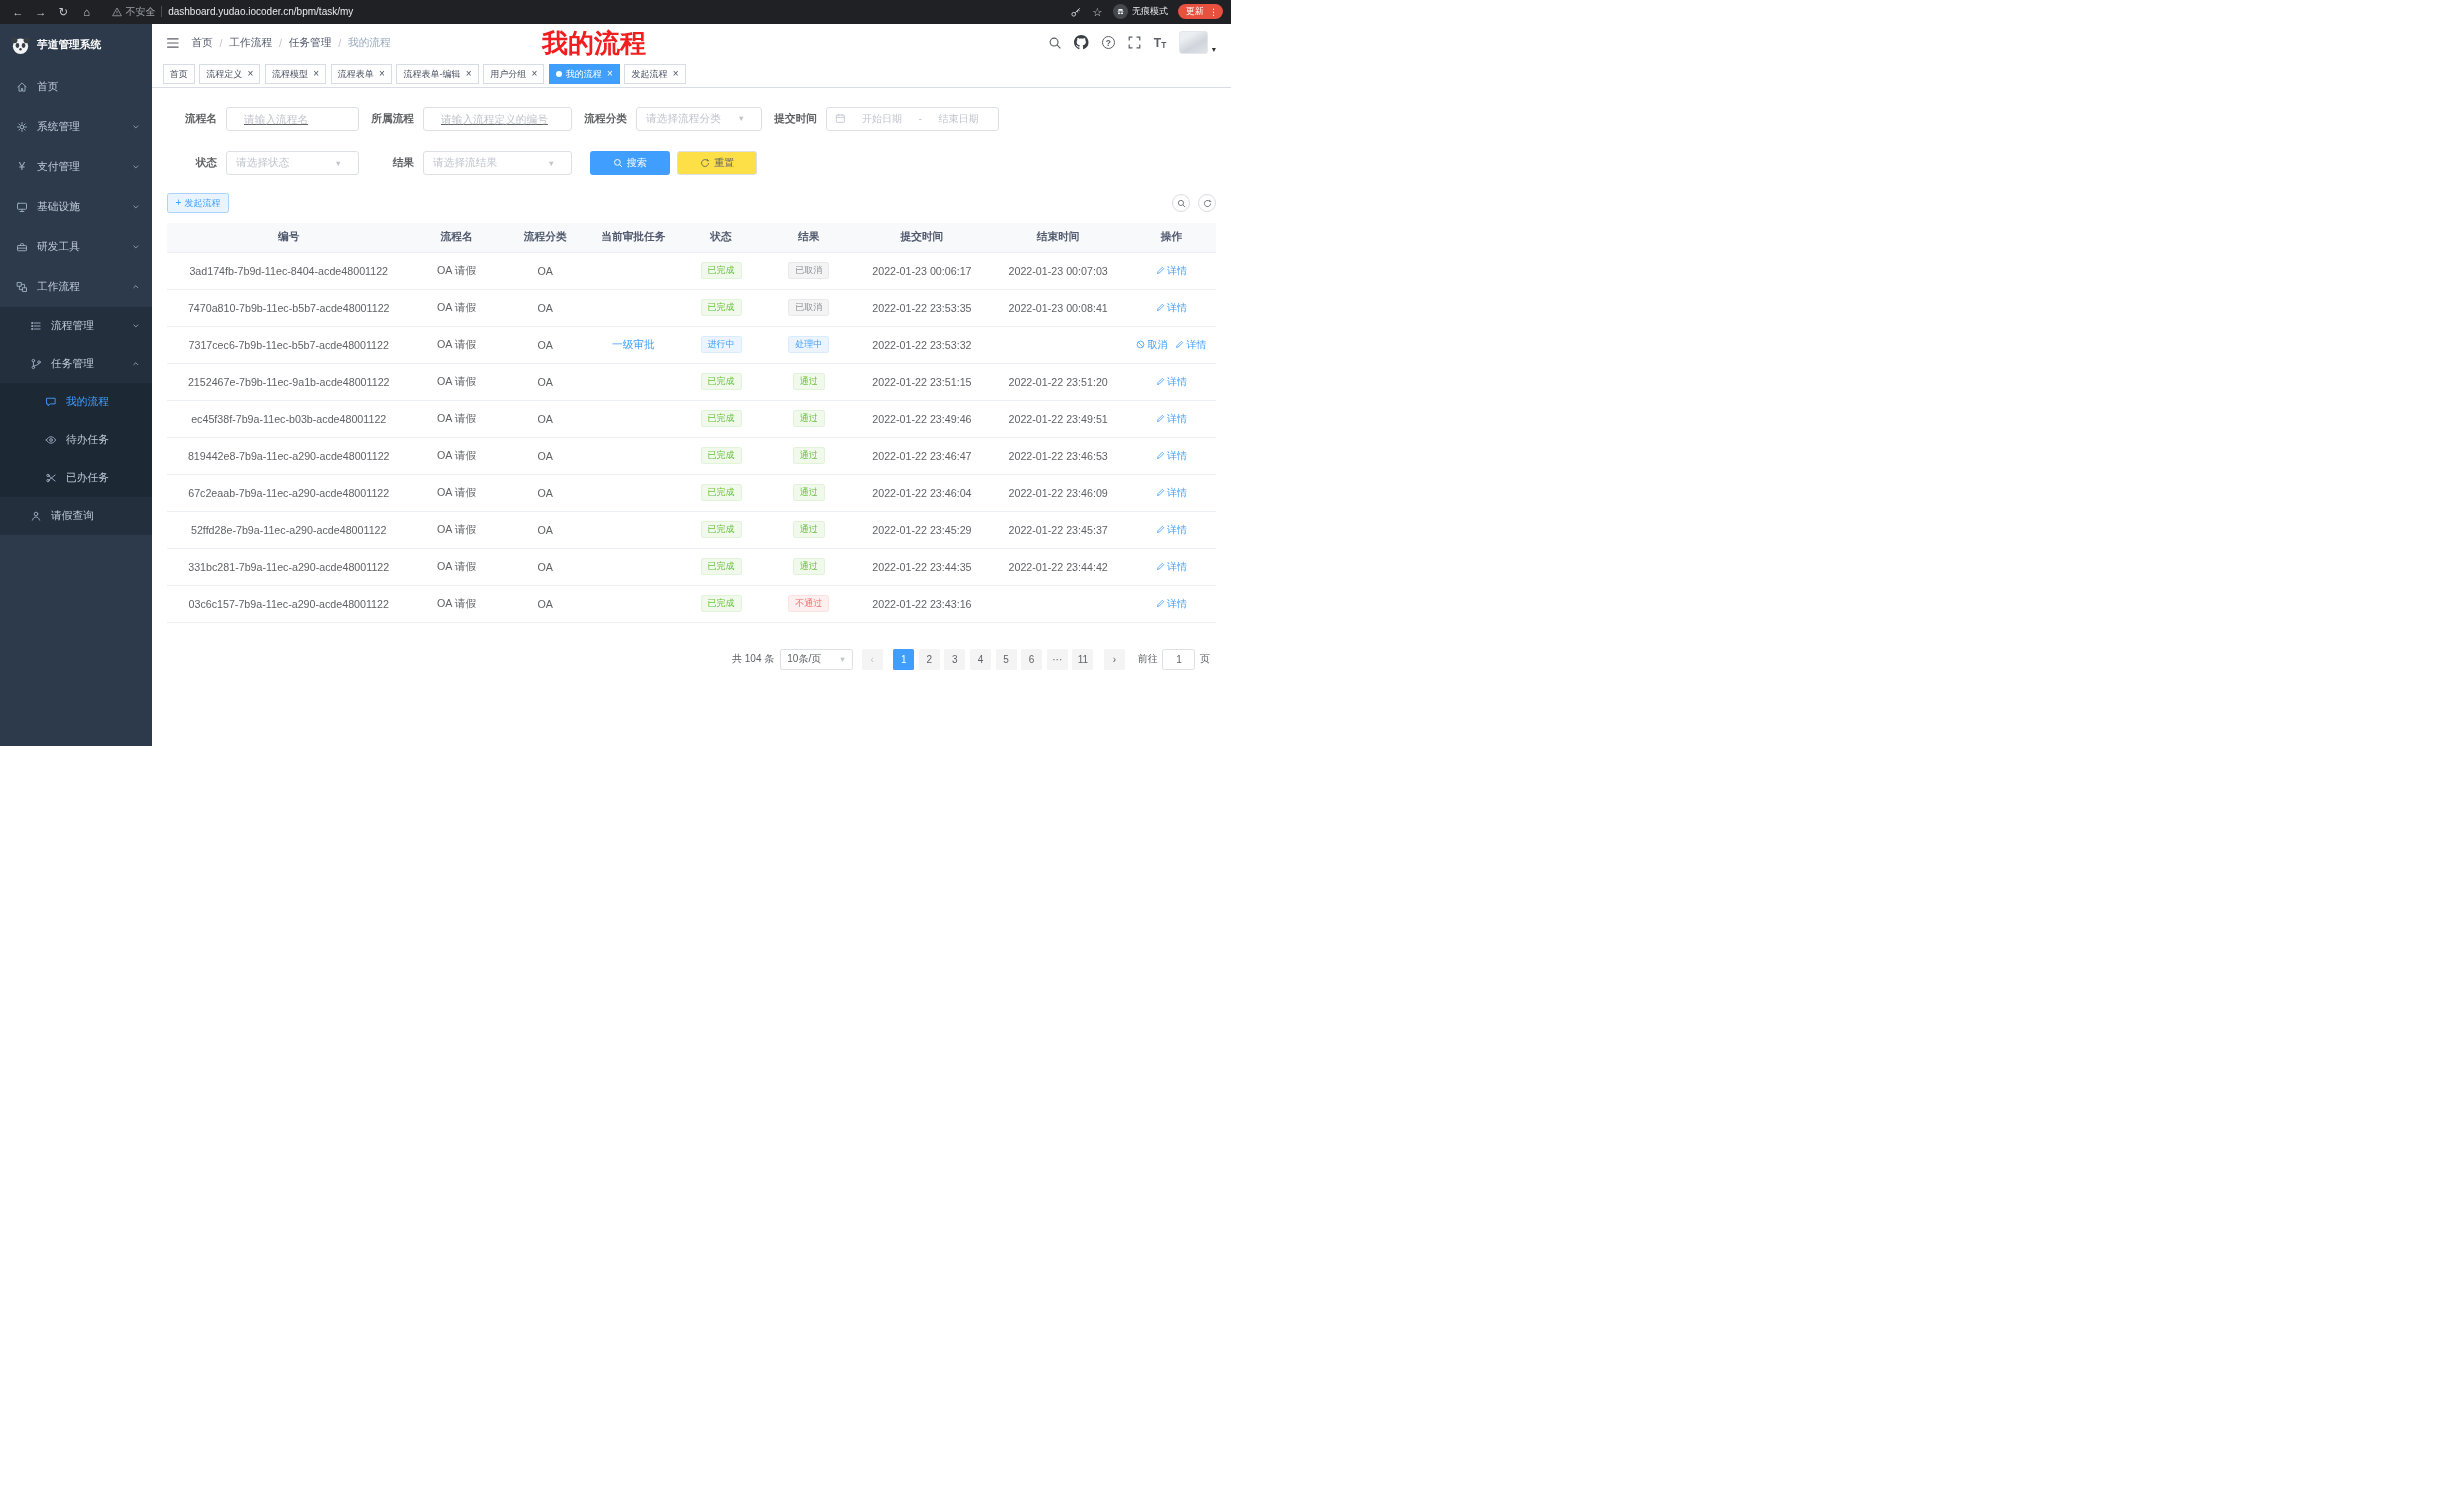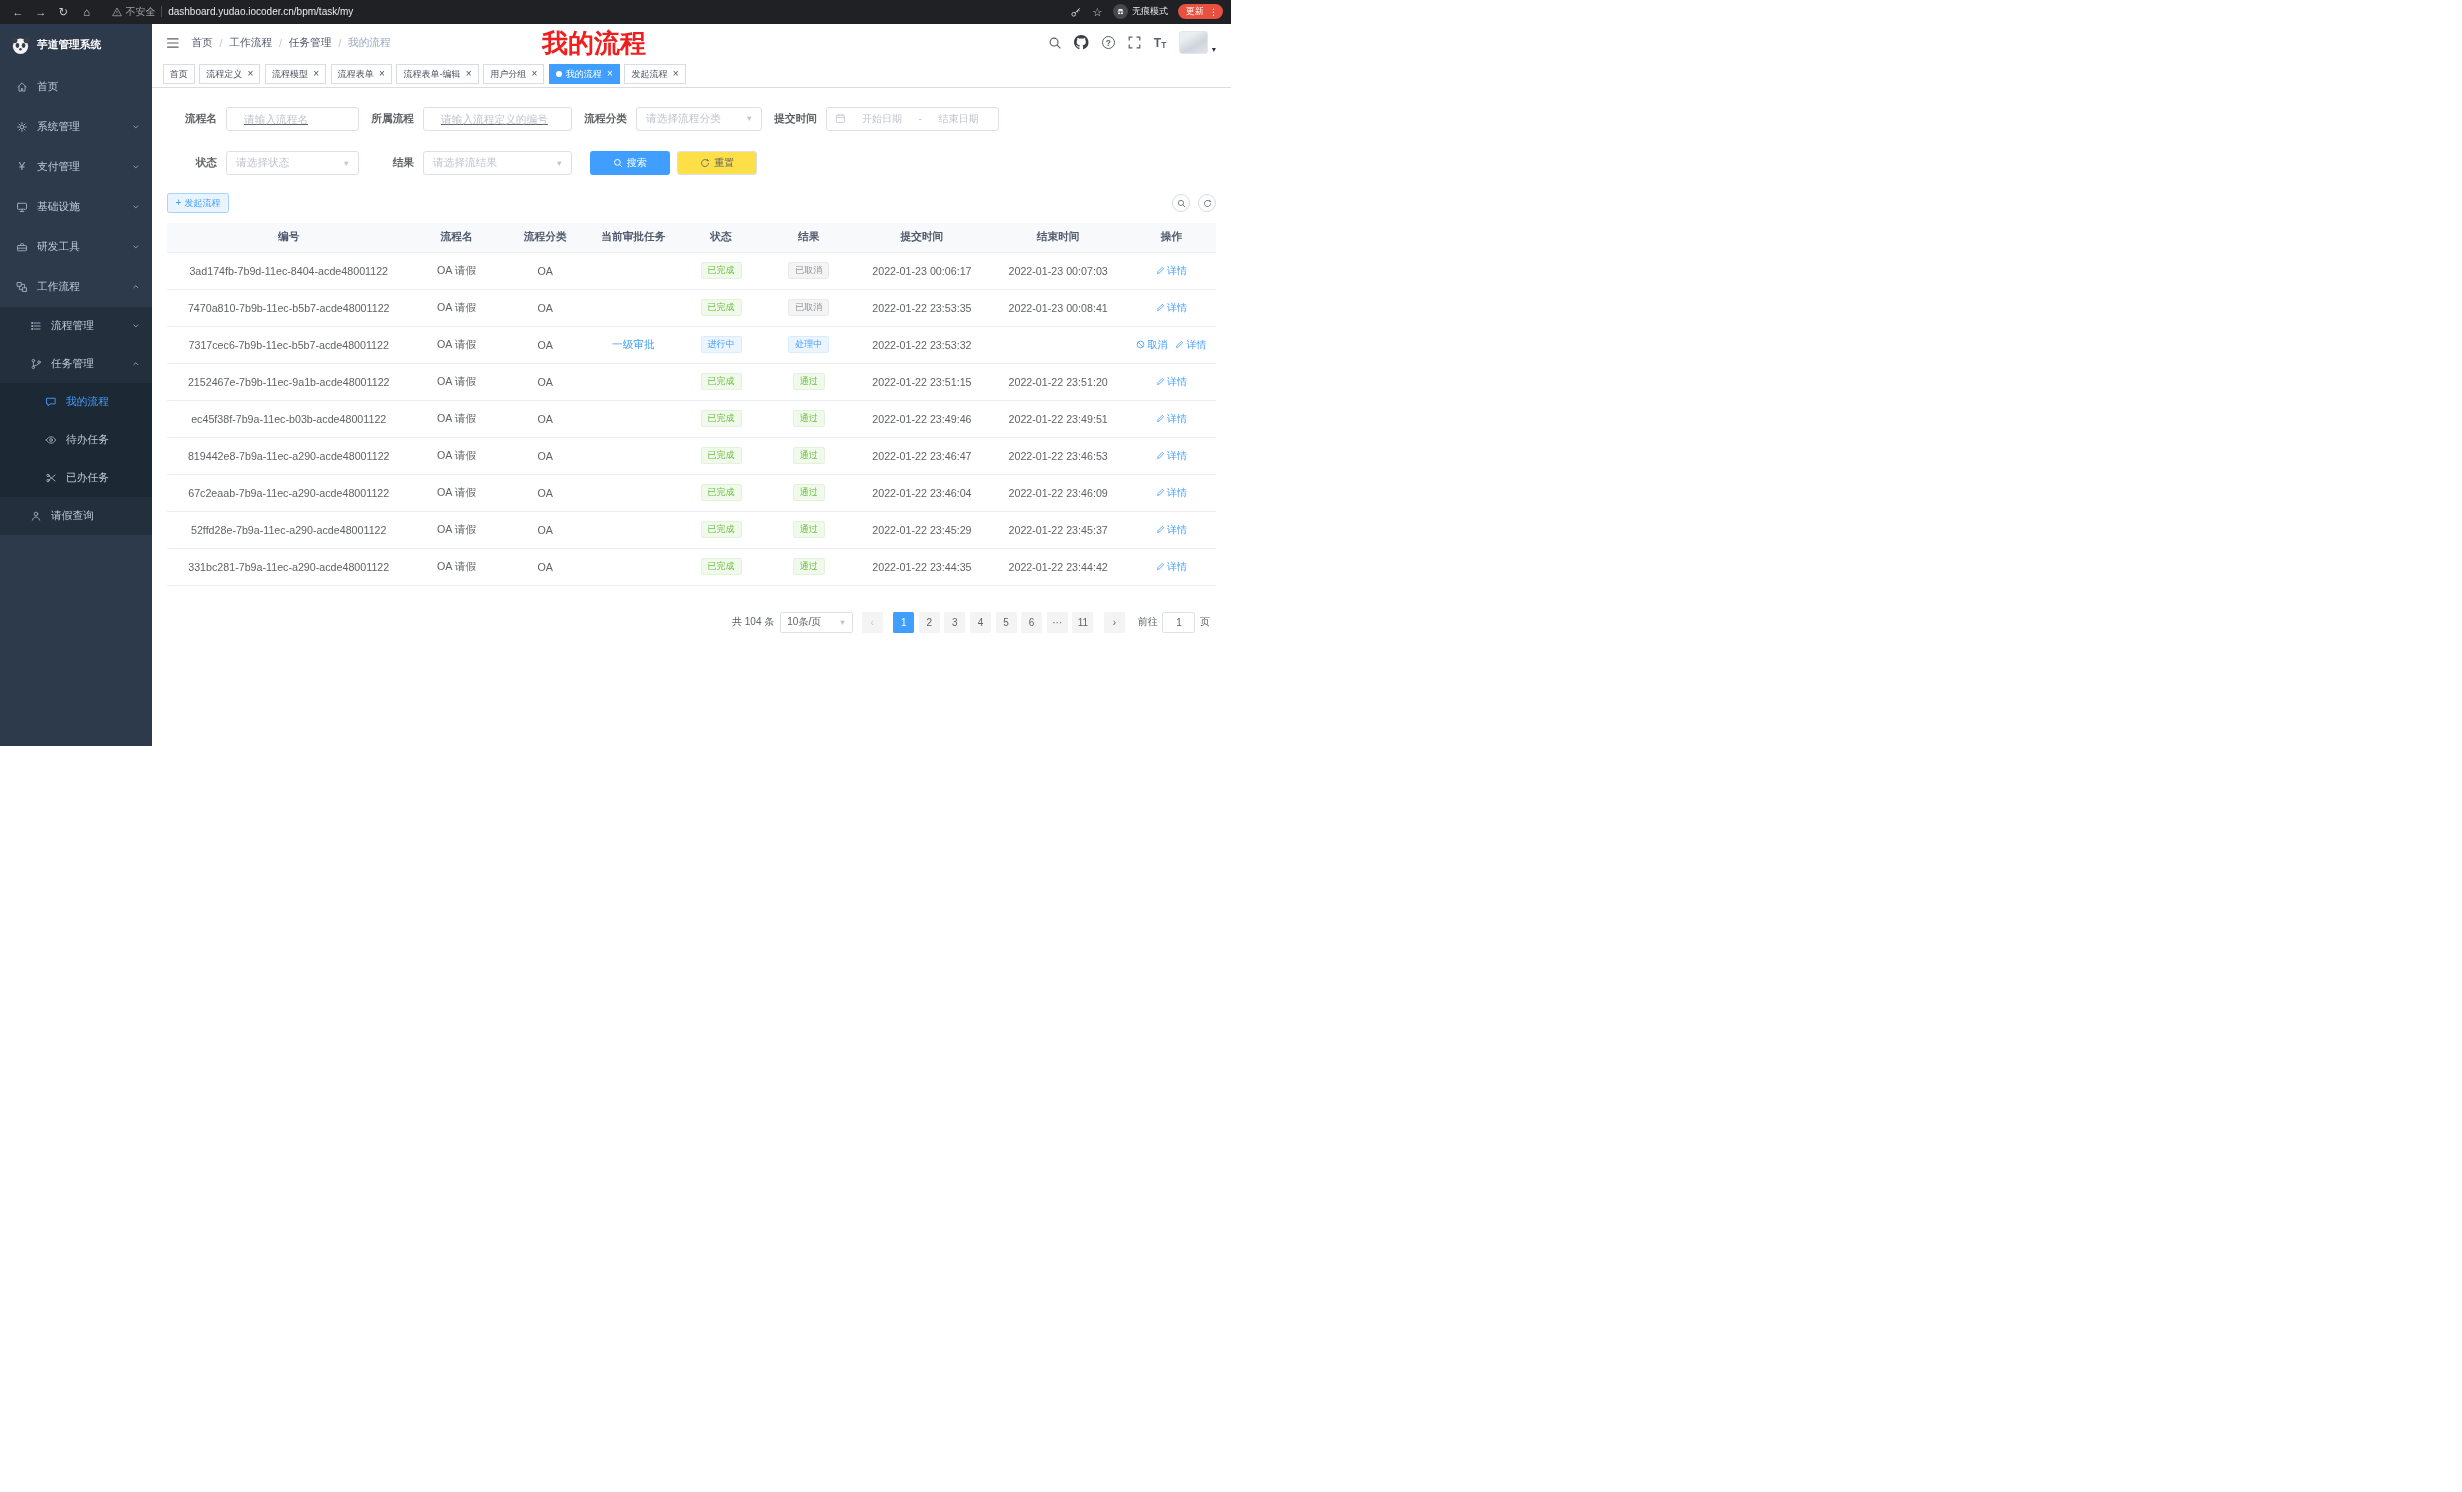--- a/index.html
+++ b/index.html
@@ -56,21 +56,21 @@
 
   .content{padding:19px 15px 0;}
   .frow{display:flex;align-items:center;margin-bottom:20.5px;}
   .frow2{margin-bottom:18px;}
   .fi{display:flex;align-items:center;margin-right:9px;}
   .flabel{font-size:10.7px;color:#606266;font-weight:600;text-align:right;padding-right:9px;white-space:nowrap;}
   .lw78{width:59px;}
   .lw72{width:55px;}
   .inp{height:24px;border:0.8px solid #dcdfe6;border-radius:3px;padding:0 17px;font-size:10.7px;color:#606266;outline:none;background:#fff;text-decoration:underline;}
   .inp::placeholder{color:#bfc4cc;}
-  .sel{height:24px;border:0.8px solid #dcdfe6;border-radius:3px;padding:0 8px 0 9px;display:flex;align-items:center;justify-content:space-between;background:#fff;font-size:10.7px;color:#bfc4cc;cursor:pointer;}
+  .sel{height:24px;border:0.8px solid #dcdfe6;border-radius:3px;padding:0 16px 0 9px;display:flex;align-items:center;justify-content:space-between;background:#fff;font-size:10.7px;color:#bfc4cc;cursor:pointer;}
   .caret{color:#c0c4cc;font-size:7.6px;}
   .drange{height:24px;border:0.8px solid #dcdfe6;border-radius:3px;display:flex;align-items:center;padding:0 7.6px;font-size:10px;color:#bfc4cc;gap:4.6px;cursor:pointer;}
   .drange .dph{flex:1;text-align:center;}
   .ctrl175{width:133px;}.ctrl196{width:149px;}.ctrl166{width:126px;}.ctrl228{width:173px;}
   .btn{height:24px;border-radius:3px;font-size:10px;display:inline-flex;align-items:center;gap:3.8px;padding:0 22px;border:0.8px solid transparent;cursor:pointer;font-family:inherit;}
   .btn-primary{background:#409eff;color:#fff;}
   .btn-plain{background:#fde047;border-color:#dcdfe6;color:#606266;margin-left:7.6px;}
   .btn-create{height:20px;background:#e9f4ff;border:0.8px solid #a9d3ff;color:#409eff;font-size:9px;padding:0 7.6px;border-radius:2.3px;display:inline-flex;align-items:center;gap:3px;cursor:pointer;font-family:inherit;}
   .row2btns{margin-left:9px;display:flex;align-items:center;}
 
@@ -636,20 +636,36 @@
             <td><span class="badge success">通过</span></td>
             <td>2022-01-22 23:44:35</td>
             <td>2022-01-22 23:44:42</td>
             <td><span class="op-link">
                 <svg width="9" height="9" viewBox="0 0 12 12" fill="none" stroke="currentColor" stroke-width="1.1">
                   <path d="M2 10l.8-2.6L8.4 1.8l1.8 1.8L4.6 9.2 2 10z"></path>
                 </svg>
                 <span>详情</span>
               </span></td>
           </tr>
+          <tr>
+            <td>03c6c157-7b9a-11ec-a290-acde48001122</td>
+            <td>OA 请假</td>
+            <td>OA</td>
+            <td></td>
+            <td><span class="badge success">已完成</span></td>
+            <td><span class="badge danger">不通过</span></td>
+            <td>2022-01-22 23:43:16</td>
+            <td></td>
+            <td><span class="op-link">
+                <svg width="9" height="9" viewBox="0 0 12 12" fill="none" stroke="currentColor" stroke-width="1.1">
+                  <path d="M2 10l.8-2.6L8.4 1.8l1.8 1.8L4.6 9.2 2 10z"></path>
+                </svg>
+                <span>详情</span>
+              </span></td>
+          </tr>
         </tbody>
     </table>
 
     <div class="pager">
       <span>共 104 条</span>
       <span class="pg-size">
         <span>10条/页</span>
         <span class="caret">▼</span>
       </span>
       <span class="pgb prev">‹</span>

